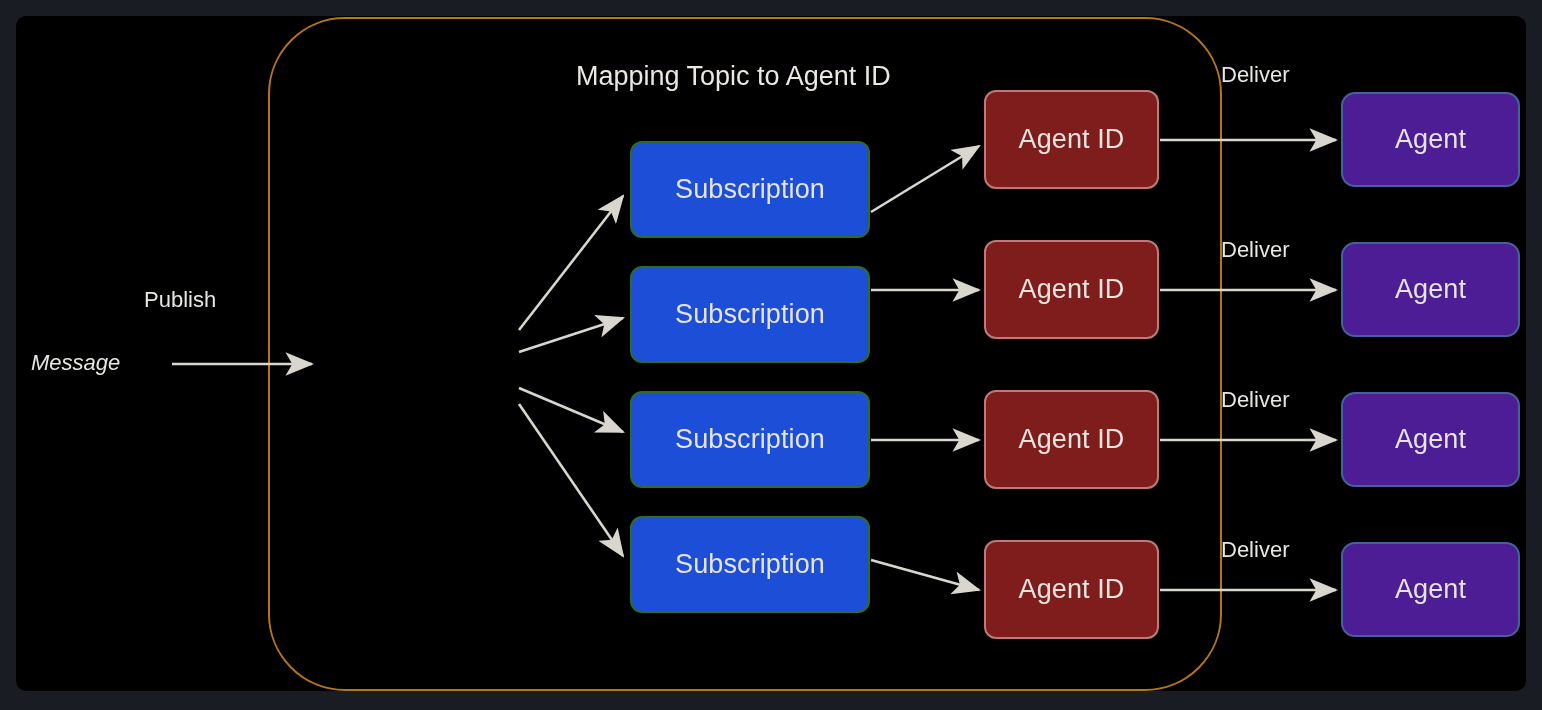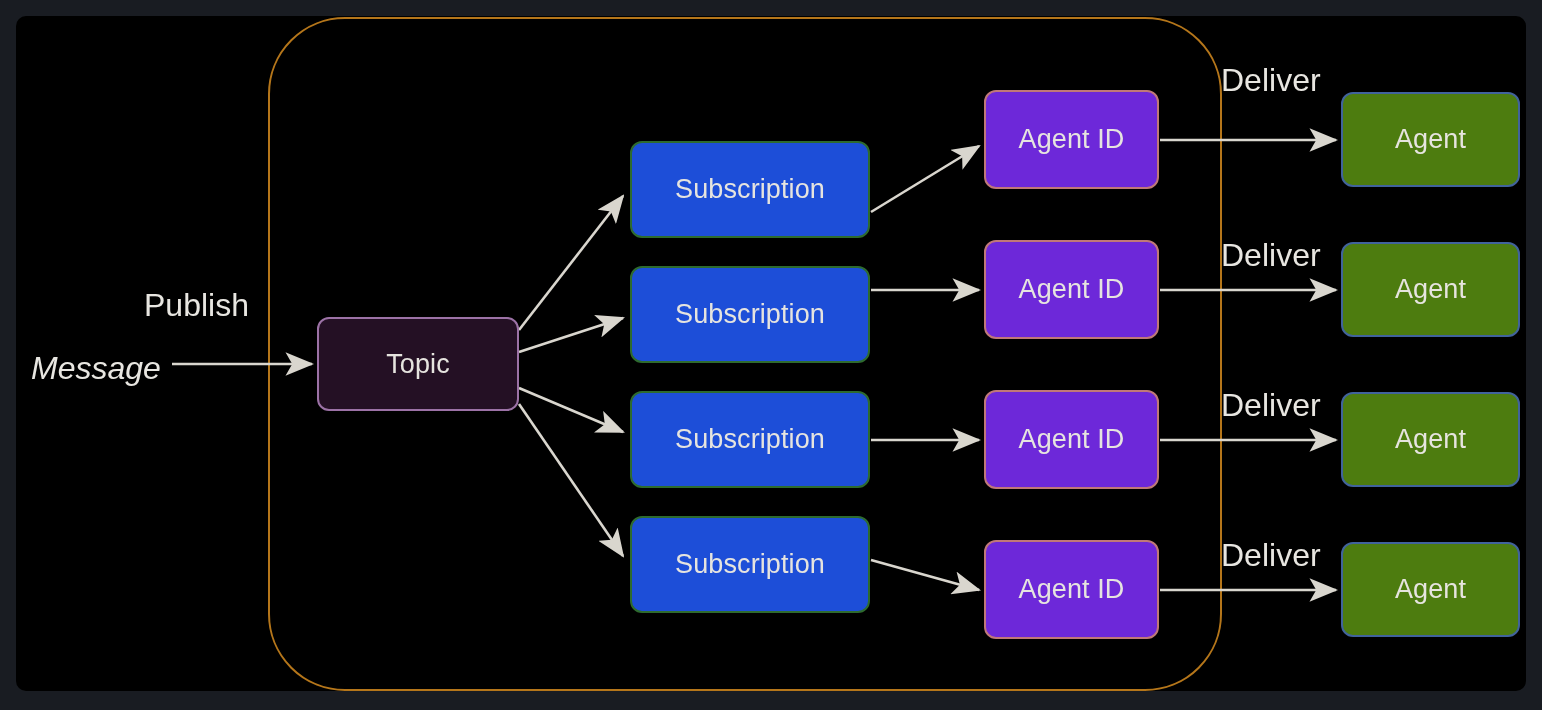--- a/index.html
+++ b/index.html
@@ -54,31 +54,32 @@
   }
   .node-topic {
     background: #241024;
     border-color: #9c72a6;
   }
   .node-subscription {
     background: #1d4ed8;
     border-color: #2e6b2e;
   }
   .node-agentid {
-    background: #6d28d9;
+    background: #7f1d1d;
     border-color: #c07878;
   }
   .node-agent {
-    background: #4d7c0f;
+    background: #4c1d95;
     border-color: #41639c;
+    border-radius: 14px;
   }
   .edge-label {
     position: absolute;
     color: #e8e6e1;
-    font-size: 32px;
+    font-size: 22px;
     white-space: nowrap;
   }
   .diagram-title {
     position: absolute;
     color: #ebe8e2;
     font-size: 27px;
     white-space: nowrap;
   }
 </style>
 </head>
@@ -108,30 +109,30 @@
     <line x1="871" y1="290" x2="979" y2="290" stroke="#d9d6ce" stroke-width="2.6" marker-end="url(#ah)"></line>
     <line x1="871" y1="440" x2="979" y2="440" stroke="#d9d6ce" stroke-width="2.6" marker-end="url(#ah)"></line>
     <line x1="871" y1="560" x2="979" y2="590" stroke="#d9d6ce" stroke-width="2.6" marker-end="url(#ah)"></line>
 
     <line x1="1160" y1="140" x2="1336" y2="140" stroke="#d9d6ce" stroke-width="2.6" marker-end="url(#ah)"></line>
     <line x1="1160" y1="290" x2="1336" y2="290" stroke="#d9d6ce" stroke-width="2.6" marker-end="url(#ah)"></line>
     <line x1="1160" y1="440" x2="1336" y2="440" stroke="#d9d6ce" stroke-width="2.6" marker-end="url(#ah)"></line>
     <line x1="1160" y1="590" x2="1336" y2="590" stroke="#d9d6ce" stroke-width="2.6" marker-end="url(#ah)"></line>
   </svg>
 
+  <div class="diagram-title" style="left:576px; top:61px;">Mapping Topic to Agent ID</div>
 
   <div class="edge-label" style="left:31px; top:350px;font-style:italic;">Message</div>
   <div class="edge-label" style="left:144px; top:287px;">Publish</div>
 
   <div class="edge-label" style="left:1221px; top:62px;">Deliver</div>
   <div class="edge-label" style="left:1221px; top:237px;">Deliver</div>
   <div class="edge-label" style="left:1221px; top:387px;">Deliver</div>
   <div class="edge-label" style="left:1221px; top:537px;">Deliver</div>
 
-  <div class="node node-topic" style="left:317px; top:317px; width:202px; height:94px;">Topic</div>
 
   <div class="node node-subscription" style="left:630px; top:141px; width:240px; height:97px;">Subscription</div>
   <div class="node node-subscription" style="left:630px; top:266px; width:240px; height:97px;">Subscription</div>
   <div class="node node-subscription" style="left:630px; top:391px; width:240px; height:97px;">Subscription</div>
   <div class="node node-subscription" style="left:630px; top:516px; width:240px; height:97px;">Subscription</div>
 
   <div class="node node-agentid" style="left:984px; top:90px; width:175px; height:99px;">Agent ID</div>
   <div class="node node-agentid" style="left:984px; top:240px; width:175px; height:99px;">Agent ID</div>
   <div class="node node-agentid" style="left:984px; top:390px; width:175px; height:99px;">Agent ID</div>
   <div class="node node-agentid" style="left:984px; top:540px; width:175px; height:99px;">Agent ID</div>

